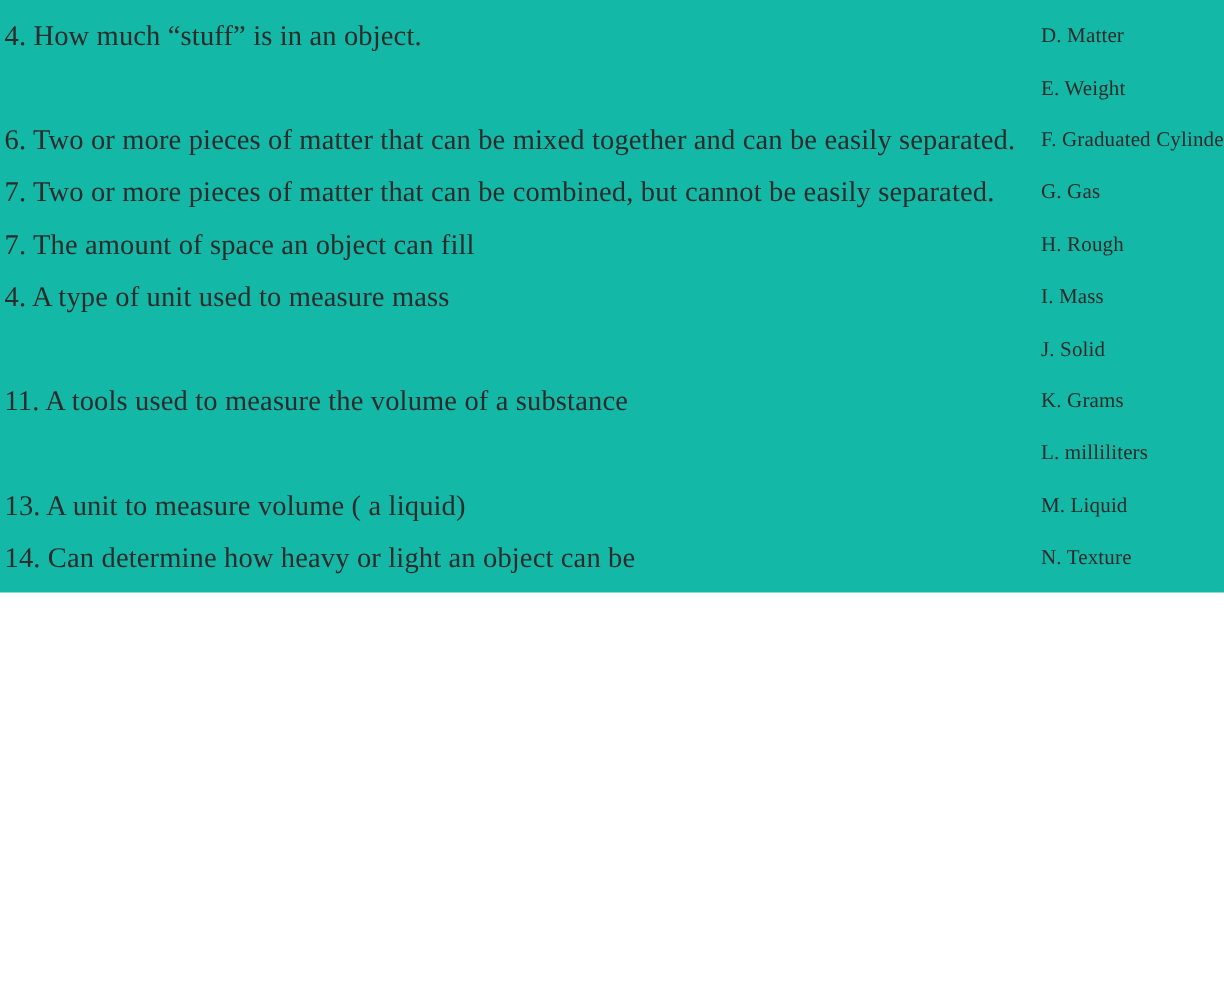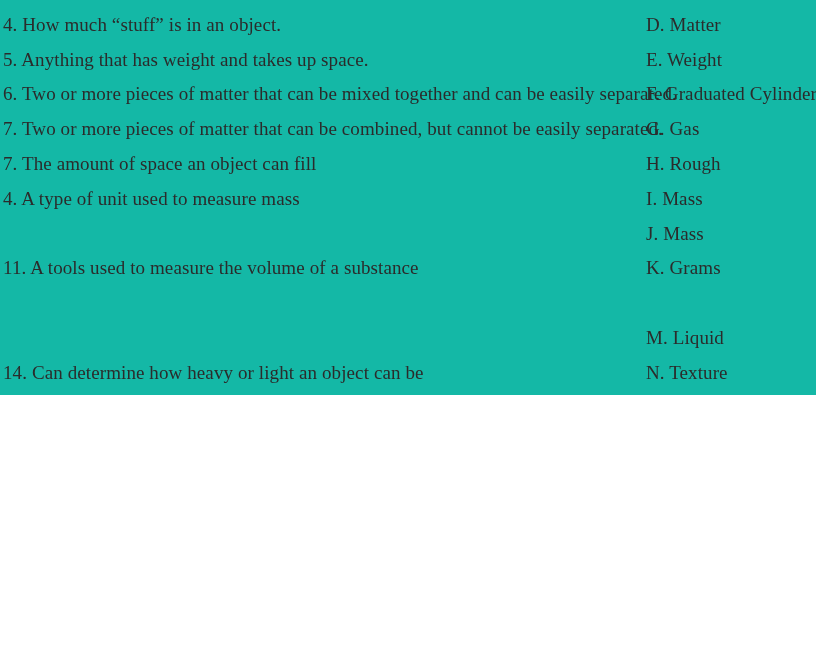--- a/index.html
+++ b/index.html
@@ -44,23 +44,23 @@
     left: 3px;
     top: 0;
     font-size: 19px;
     line-height: 34.8px;
     letter-spacing: 0.1px;
     white-space: nowrap;
   }
 
   .term {
     position: absolute;
-    left: 646px;
+    left: 694px;
     top: 0;
-    font-size: 19px;
+    font-size: 14px;
     line-height: 34.8px;
     letter-spacing: 0.1px;
     white-space: nowrap;
   }
 
   .blank-area {
     position: absolute;
     left: 0;
     top: 395px;
     width: 816px;
@@ -76,49 +76,50 @@
   <div class="matching-list">
       <div class="match-row">
         <div class="definition">3. A type of matter that keeps its own shape and volume.</div>
         <div class="term">C. Mixture</div>
       </div>
       <div class="match-row">
         <div class="definition">4. How much “stuff” is in an object.</div>
         <div class="term">D. Matter</div>
       </div>
       <div class="match-row">
-        <div class="definition">5. Anything that has weight and takes up space.</div>
         <div class="term">E. Weight</div>
       </div>
       <div class="match-row">
         <div class="definition">6. Two or more pieces of matter that can be mixed together and can be easily separated.</div>
         <div class="term">F. Graduated Cylinder</div>
       </div>
       <div class="match-row">
         <div class="definition">7. Two or more pieces of matter that can be combined, but cannot be easily separated.</div>
         <div class="term">G. Gas</div>
       </div>
       <div class="match-row">
         <div class="definition">7. The amount of space an object can fill</div>
         <div class="term">H. Rough</div>
       </div>
       <div class="match-row">
         <div class="definition">4. A type of unit used to measure mass</div>
         <div class="term">I. Mass</div>
       </div>
       <div class="match-row">
-        <div class="term">J. Mass</div>
+        <div class="term">J. Solid</div>
       </div>
       <div class="match-row">
         <div class="definition">11. A tools used to measure the volume of a substance</div>
         <div class="term">K. Grams</div>
       </div>
       <div class="match-row">
+        <div class="term">L. milliliters</div>
       </div>
       <div class="match-row">
+        <div class="definition">13. A unit to measure volume ( a liquid)</div>
         <div class="term">M. Liquid</div>
       </div>
       <div class="match-row">
         <div class="definition">14. Can determine how heavy or light an object can be</div>
         <div class="term">N. Texture</div>
       </div>
     </div>
 
   <div class="blank-area"></div>
 

